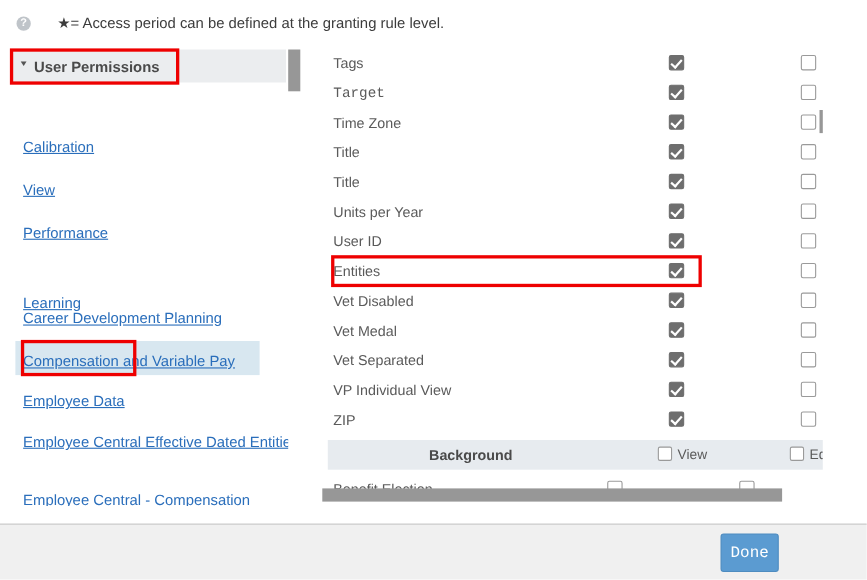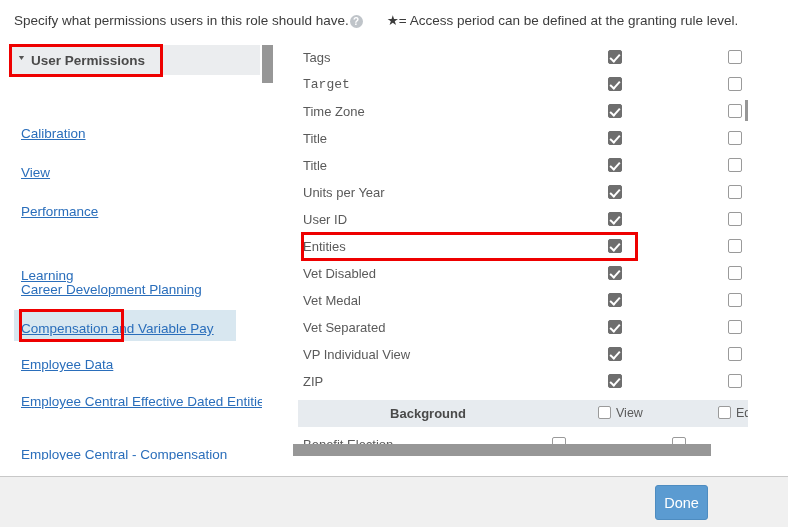--- a/index.html
+++ b/index.html
@@ -243,21 +243,21 @@
     width: 788px; height: 51px;
     background: #f0f0f0;
     border-top: 1px solid #c8c8c8;
     box-sizing: border-box;
   }
   .btn {
     position: absolute;
     top: 8px;
     height: 35px;
     font-size: 14.5px;
-    font-family: Liberation Sans, sans-serif;
+    font-family: Liberation Mono, monospace;
     cursor: pointer;
     border-radius: 3px;
     box-sizing: border-box;
     display: flex;
     align-items: center;
     justify-content: center;
   }
   #btn-done {
     left: 655px;
     width: 53px;
@@ -270,21 +270,20 @@
     width: 62px;
     background: #ffffff;
     border: 1px solid #c3c3c3;
     color: #4c6a8a;
   }
 </style>
 </head>
 <body>
 
 <div id="instruction-bar">
-  <span class="txt">Specify what permissions users in this role should have.</span>
   <span class="help-icon">?</span>
   <span class="txt star-note">★= Access period can be defined at the granting rule level.</span>
 </div>
 
 <div id="sidebar">
 
   <div id="sb-hl-band"></div>
 
   <div id="sidebar-header">
     <span class="caret">▼</span>

